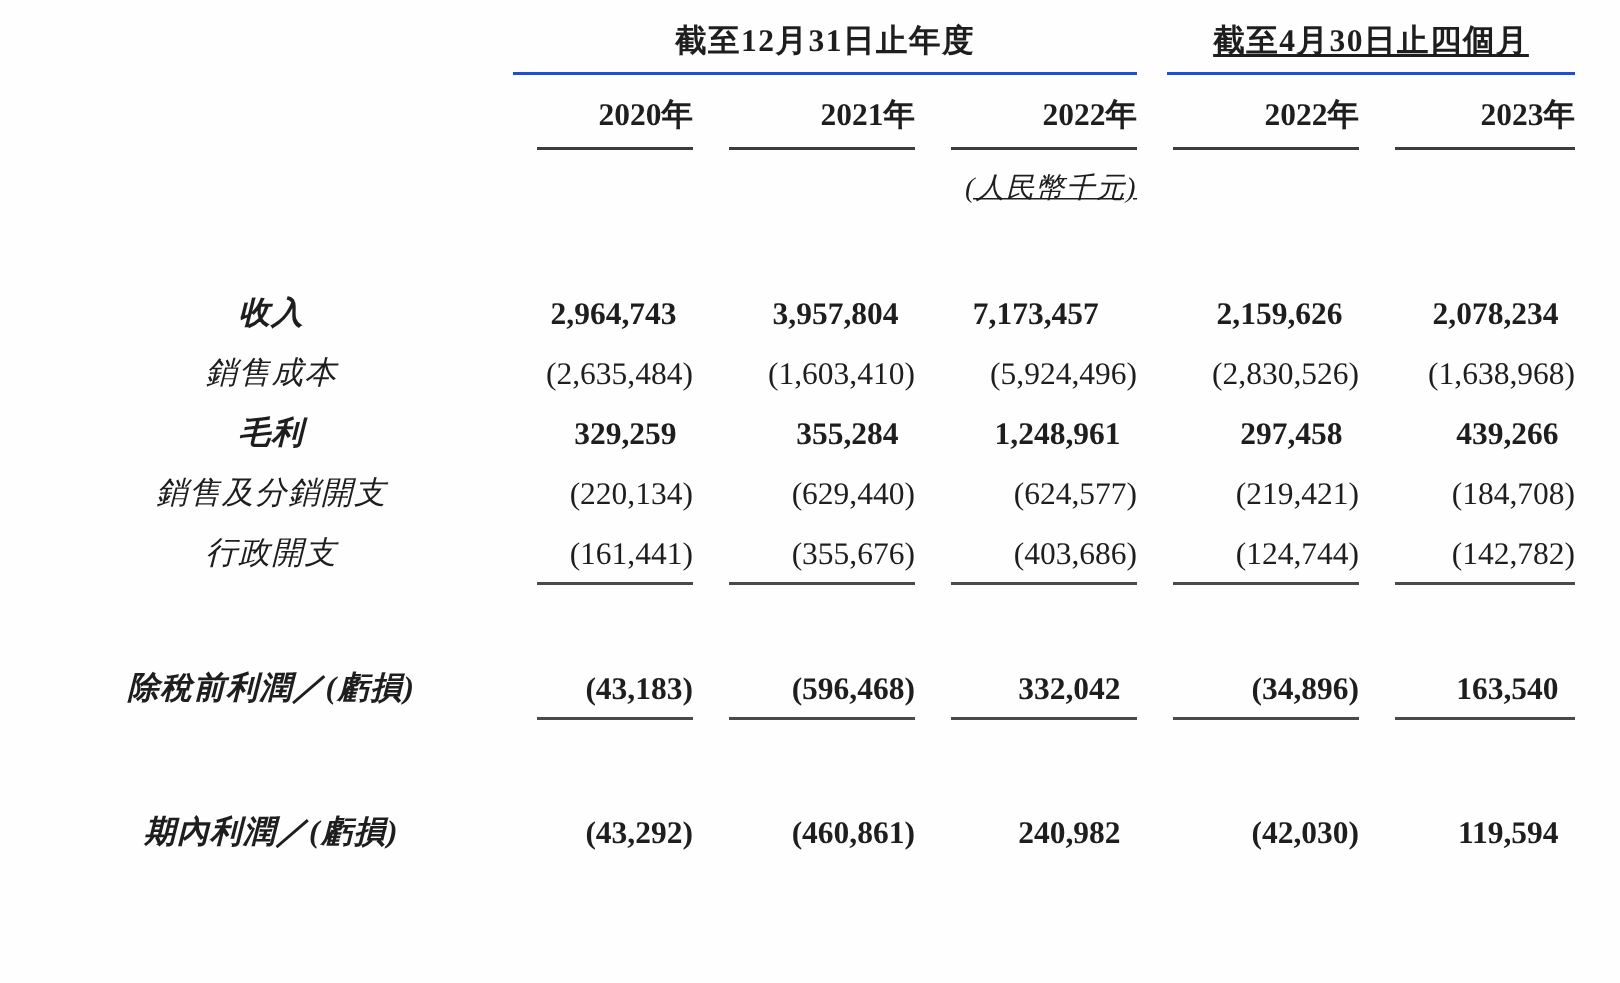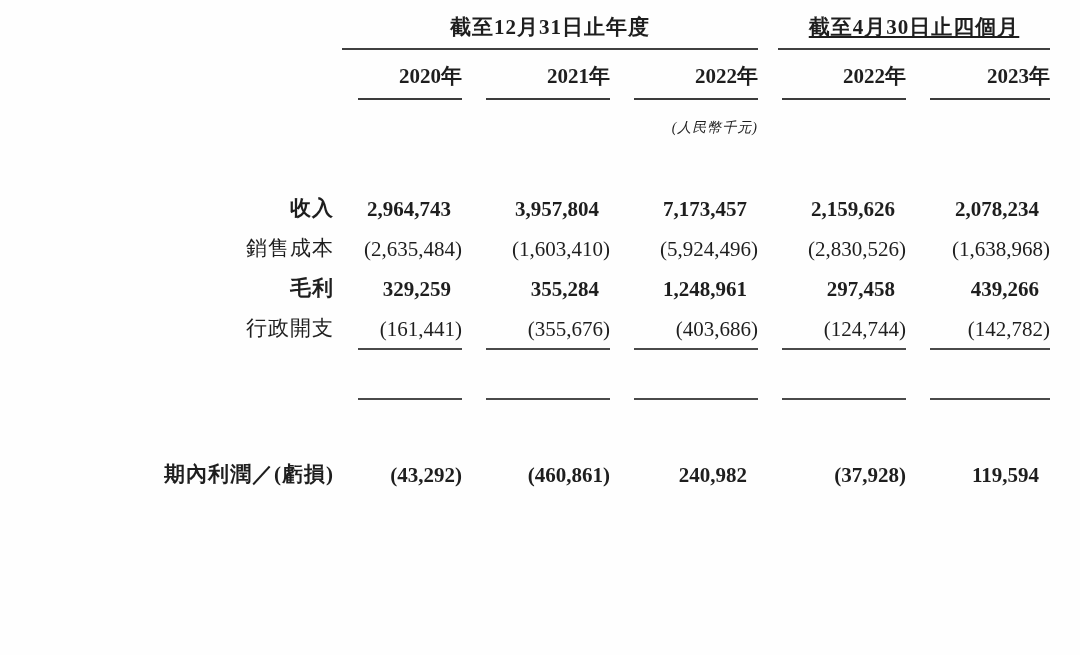--- a/index.html
+++ b/index.html
@@ -7,39 +7,40 @@
     width:1080px;height:655px;background:#fefefe;overflow:hidden;
     font-family:"Liberation Serif","DejaVu Serif",serif;
     color:#1e1e1e;
   }
   table{
     border-collapse:collapse;table-layout:fixed;
     width:1022px;margin:12px 30px 0 28px;
   }
   td{vertical-align:bottom;padding:0;}
   .lbl{
-    text-align:right;font-size:21px;letter-spacing:1px;
+    text-align:center;font-size:21px;letter-spacing:1px;
     white-space:nowrap;
+    font-style:italic;
   }
   .num{text-align:right;font-size:21px;padding-left:24px;}
   .val{display:block;}
   .bold{font-weight:700;}
   
   .grp-cell{padding-left:8px;}
   .grp{
     text-align:center;font-weight:700;font-size:21px;letter-spacing:1px;
-    border-bottom:2px solid #404040;padding-bottom:7px;
+    border-bottom:2px solid #1d4ed8;padding-bottom:7px;
   }
   .grp2{margin-left:20px;text-decoration:underline;}
   
   .yr{
     display:block;font-weight:700;font-size:21px;
     border-bottom:2px solid #3c3c3c;padding-bottom:8px;
   }
-  .note{font-style:italic;font-size:14px;letter-spacing:1px;}
+  .note{font-style:italic;font-size:19px;letter-spacing:1px;text-decoration:underline;}
   
   .u{border-bottom:2px solid #4a4a4a;height:6px;}
   tr.grp-row td{height:38px;}
   tr.yr-row td{height:50px;}
   tr.note-row1 td{height:38px;}
   tr.note-row2 td{height:42px;}
   tr.sp1 td{height:44px;}
   tr.sp2 td{height:42px;}
   tr.sp3 td{height:48px;}
   tr.data td{height:40px;}
@@ -103,21 +104,21 @@
 
   <tr class="data bold">
     <td class="lbl">收入</td>
     <td class="num">
           <span class="val" style="padding-right: 11px; text-align: right;">2,964,743</span>
         </td>
     <td class="num">
           <span class="val" style="padding-right: 11px;">3,957,804</span>
         </td>
     <td class="num">
-          <span class="val" style="padding-right: 11px;">7,173,457</span>
+          <span class="val" style="padding-right: 11px; text-align: center;">7,173,457</span>
         </td>
     <td class="num">
           <span class="val" style="padding-right: 11px;">2,159,626</span>
         </td>
     <td class="num">
           <span class="val" style="padding-right: 11px;">2,078,234</span>
         </td>
   </tr>
 
   <tr class="data">
@@ -151,20 +152,38 @@
           <span class="val" style="padding-right: 11px;">1,248,961</span>
         </td>
     <td class="num">
           <span class="val" style="padding-right: 11px;">297,458</span>
         </td>
     <td class="num">
           <span class="val" style="padding-right: 11px;">439,266</span>
         </td>
   </tr>
 
+  <tr class="data">
+    <td class="lbl">銷售及分銷開支</td>
+    <td class="num">
+          <span class="val">(220,134)</span>
+        </td>
+    <td class="num">
+          <span class="val">(629,440)</span>
+        </td>
+    <td class="num">
+          <span class="val">(624,577)</span>
+        </td>
+    <td class="num">
+          <span class="val">(219,421)</span>
+        </td>
+    <td class="num">
+          <span class="val">(184,708)</span>
+        </td>
+  </tr>
 
   <tr class="data">
     <td class="lbl">行政開支</td>
     <td class="num">
           <span class="val">(161,441)</span>
         </td>
     <td class="num">
           <span class="val">(355,676)</span>
         </td>
     <td class="num">
@@ -194,20 +213,38 @@
         </td>
     <td class="num">
           <div class="u"></div>
         </td>
   </tr>
 
   <tr class="sp2">
         <td colspan="6"></td>
       </tr>
 
+  <tr class="data bold">
+    <td class="lbl">除稅前利潤／(虧損)</td>
+    <td class="num">
+          <span class="val">(43,183)</span>
+        </td>
+    <td class="num">
+          <span class="val">(596,468)</span>
+        </td>
+    <td class="num">
+          <span class="val" style="padding-right: 11px;">332,042</span>
+        </td>
+    <td class="num">
+          <span class="val">(34,896)</span>
+        </td>
+    <td class="num">
+          <span class="val" style="padding-right: 11px;">163,540</span>
+        </td>
+  </tr>
 
 
   <tr class="rule">
     <td></td>
     <td class="num">
           <div class="u"></div>
         </td>
     <td class="num">
           <div class="u"></div>
         </td>
@@ -231,21 +268,21 @@
     <td class="num">
           <span class="val">(43,292)</span>
         </td>
     <td class="num">
           <span class="val">(460,861)</span>
         </td>
     <td class="num">
           <span class="val" style="padding-right: 11px;">240,982</span>
         </td>
     <td class="num">
-          <span class="val">(37,928)</span>
+          <span class="val">(42,030)</span>
         </td>
     <td class="num">
           <span class="val" style="padding-right: 11px;">119,594</span>
         </td>
   </tr>
 
   <tr class="drule">
     <td></td>
     <td class="num"></td>
     <td class="num"></td>

